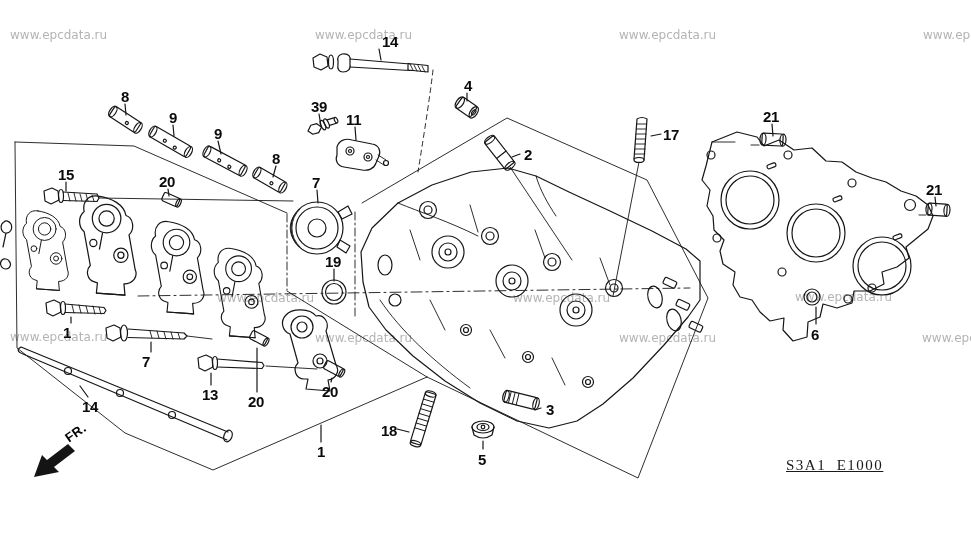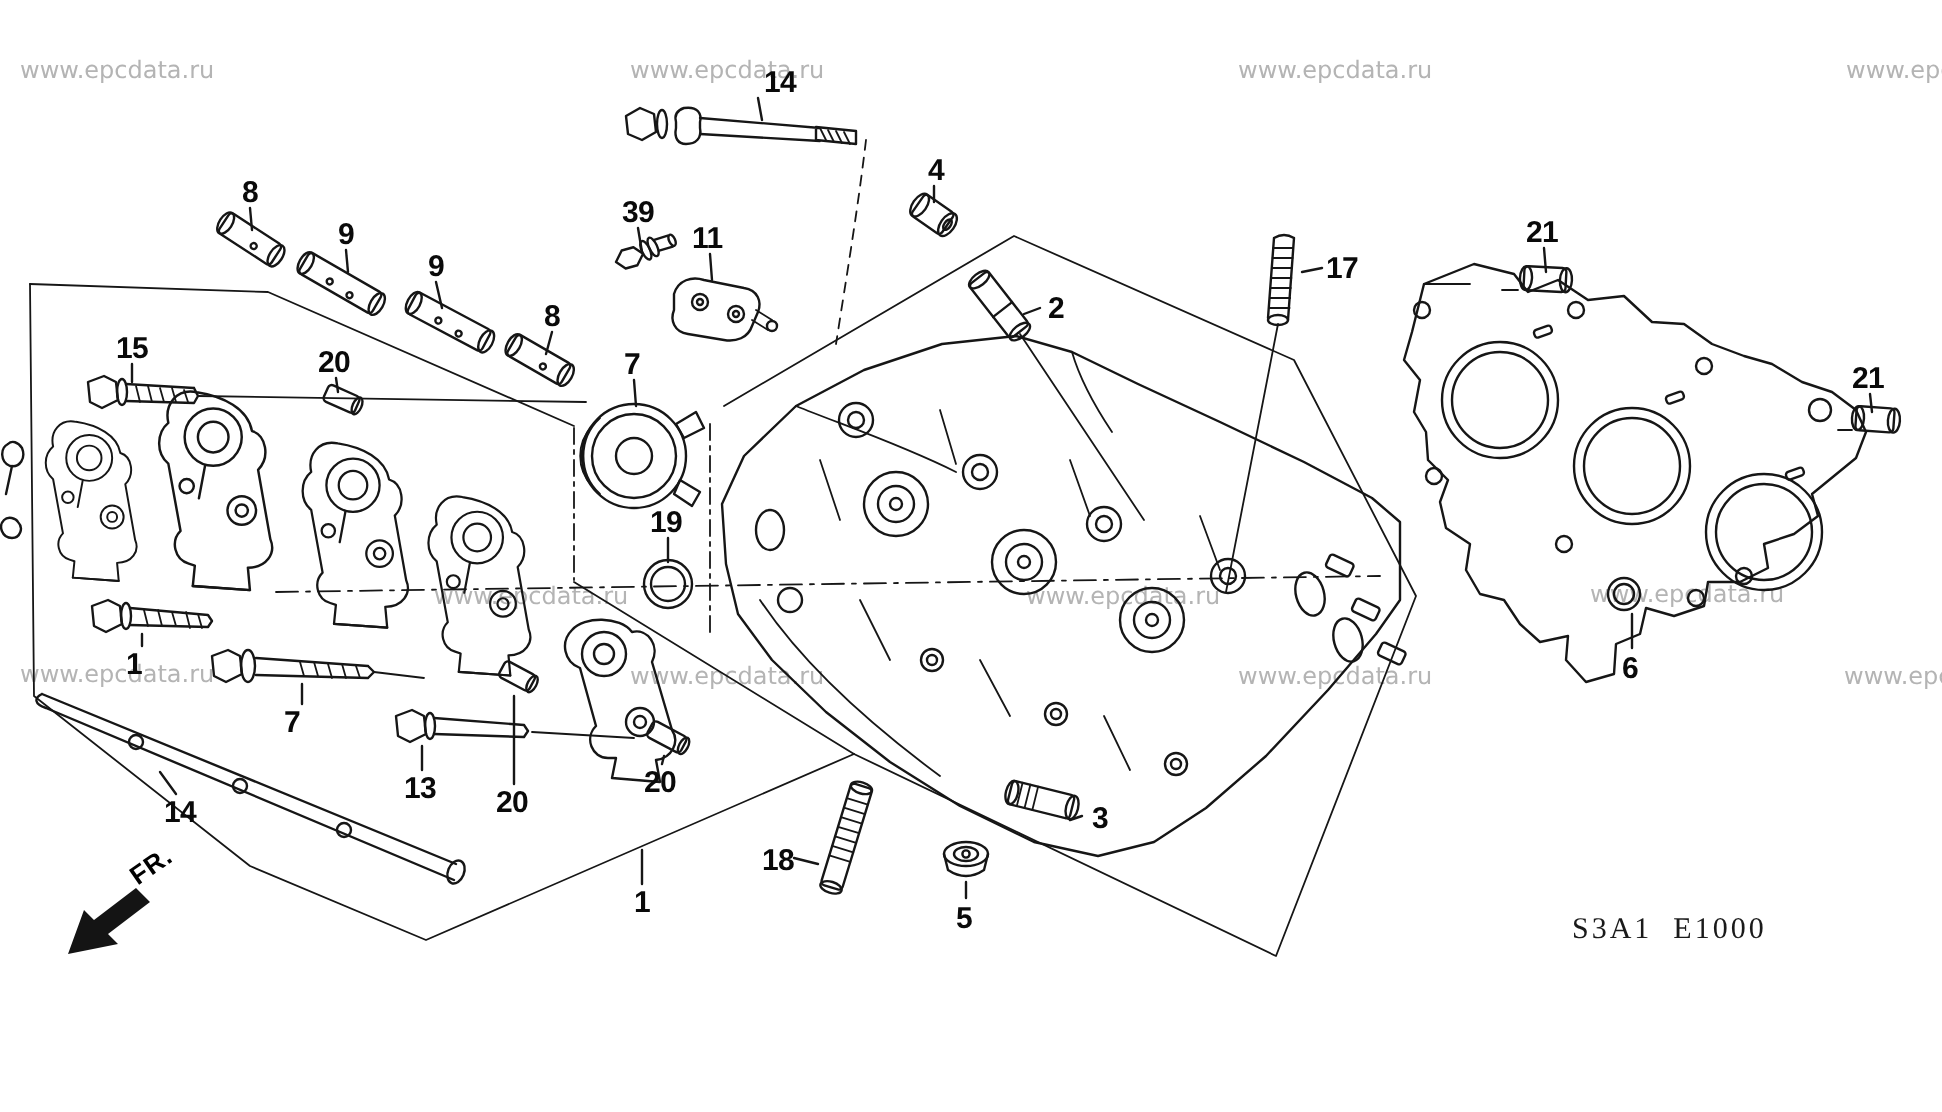--- a/index.html
+++ b/index.html
@@ -2,21 +2,21 @@
 <html><head>
 <meta charset="utf-8">
 <style>
   html,body{margin:0;padding:0;background:#fff;}
   .stage{position:relative;width:971px;height:556px;background:#fff;overflow:hidden;
          font-family:"Liberation Sans",sans-serif;}
   .wm{position:absolute;font:12px "DejaVu Sans",sans-serif;color:#b4b4b4;white-space:nowrap;}
   .plabel{position:absolute;font:bold 15px "Liberation Sans",sans-serif;color:#0a0a0a;
           letter-spacing:-0.3px;white-space:nowrap;}
   .code{position:absolute;left:786px;top:457px;font:15px "Liberation Serif",serif;
-        color:#1a1a1a;letter-spacing:1.5px;white-space:pre;}
+        color:#1a1a1a;letter-spacing:1.5px;white-space:pre;text-decoration:underline;}
   .fr{position:absolute;left:62px;top:433px;font:bold 13px "Liberation Sans",sans-serif;
       color:#000;transform:rotate(-35deg);transform-origin:left top;letter-spacing:0.5px;}
   svg.art{position:absolute;left:0;top:0;}
   svg.art *{stroke:#161616;fill:none;stroke-width:1.2;stroke-linecap:round;stroke-linejoin:round;}
   svg.art .thin{stroke-width:0.9;}
   svg.art .fill{fill:#141414;stroke:none;}
   svg.art .cdash{stroke-width:0.9;stroke-dasharray:11,4,2,4;}
   svg.art .vdash{stroke-width:0.9;stroke-dasharray:8,3,2,3;}
   svg.art .ddash{stroke-width:0.9;stroke-dasharray:5,4;}
 </style>

